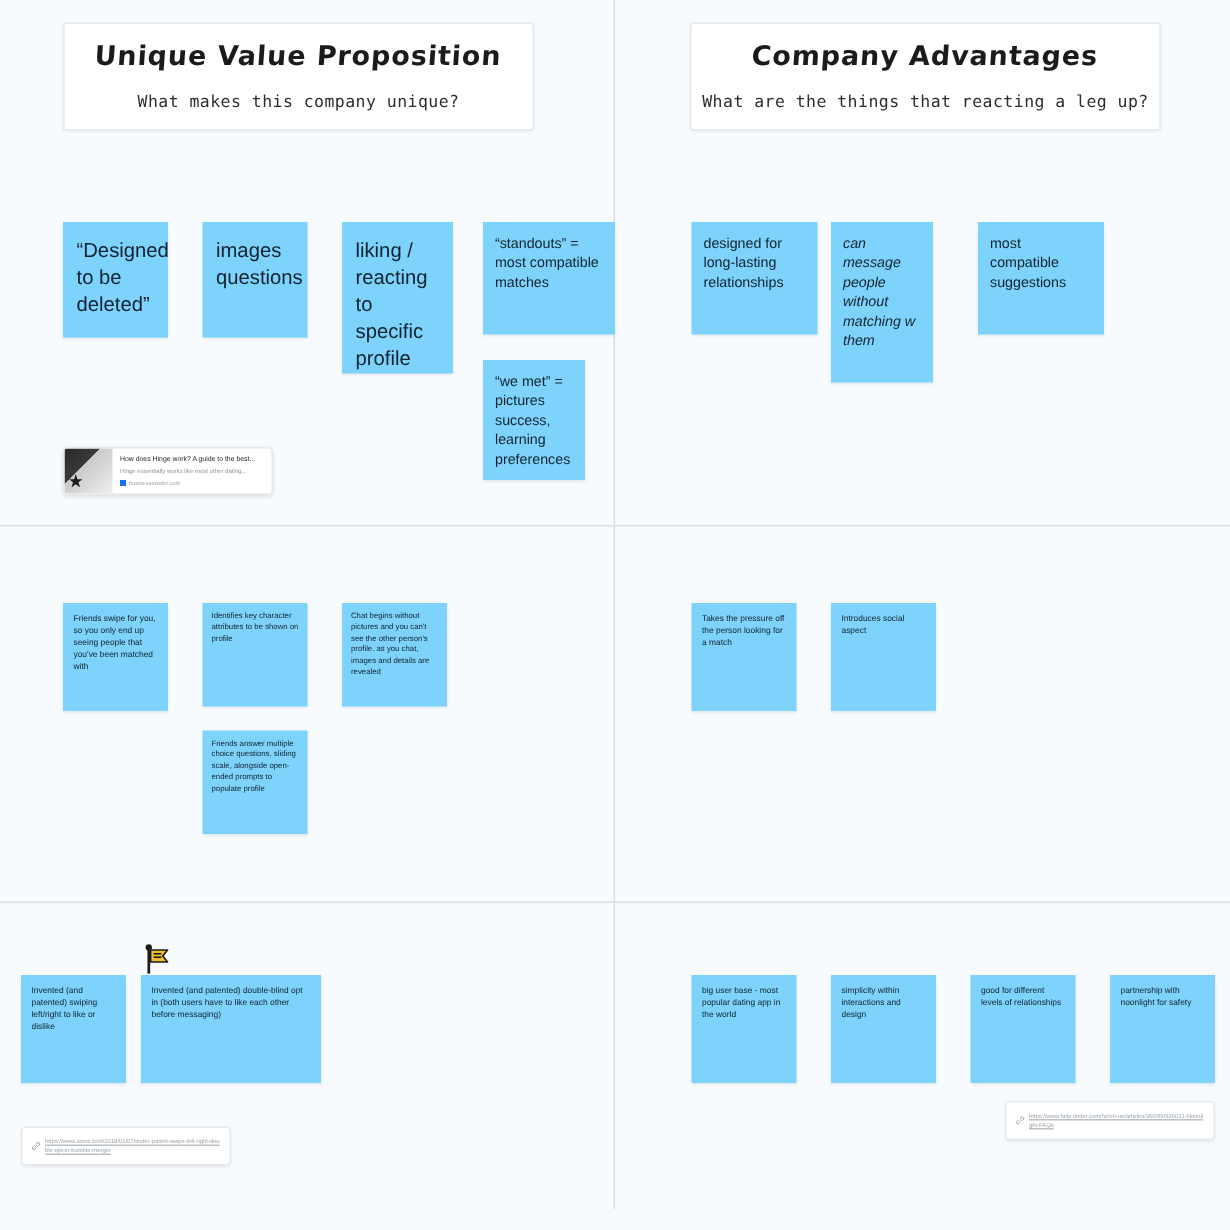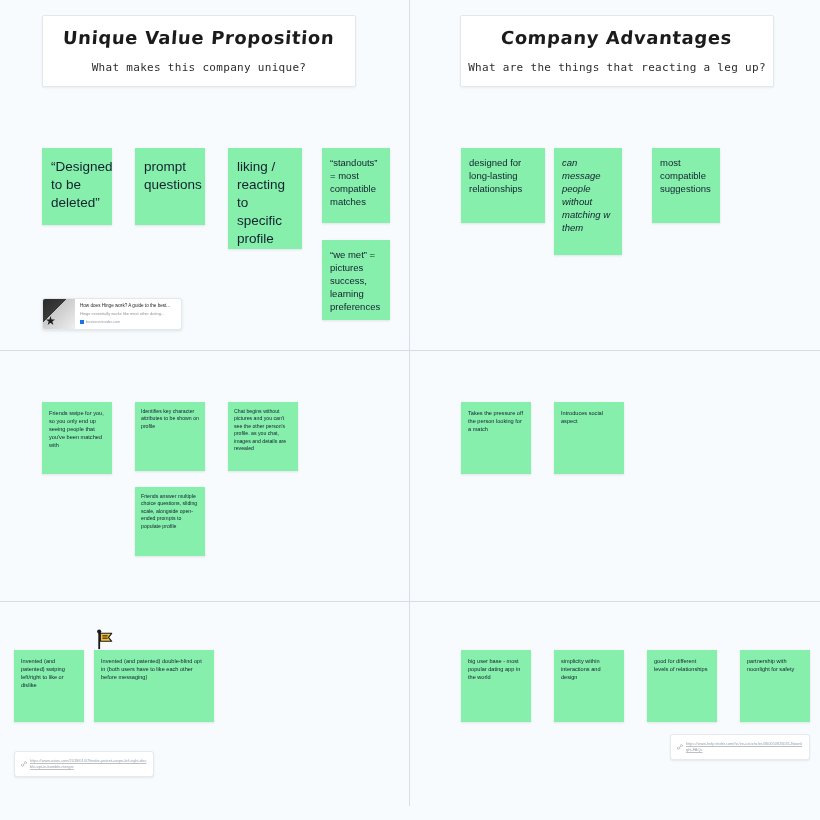--- a/index.html
+++ b/index.html
@@ -29,21 +29,21 @@
     letter-spacing:.6px;line-height:1.1;
     transform:skewX(-4deg);
   }
   .hdr-sub{
     font-family:"DejaVu Sans Mono","Liberation Mono",monospace;
     font-size:11px;color:#2d2d2d;margin-top:13px;letter-spacing:.3px;
   }
 
   
   .note{
-    position:absolute;background:#86efac;box-sizing:border-box;
+    position:absolute;background:#7dd3fc;box-sizing:border-box;
     color:#12212e;overflow:hidden;
     box-shadow:0 1px 2px rgba(40,70,95,.13);
   }
   .note span{display:block;}
   .note.big   {font-size:13.5px;line-height:18px;padding:10px 9px;}
   .note.mid   {font-size:9.5px; line-height:13px;padding:8px 8px;}
   .note.small {font-size:5.6px; line-height:8px; padding:7px 7px;}
   .note.tiny  {font-size:5.2px; line-height:7.4px;padding:6px 6px;}
 
   
@@ -107,26 +107,26 @@
 
   <div class="hdr" style="left:460px;top:15px;width:314px;height:72px;">
     <div class="hdr-title">Company Advantages</div>
     <div class="hdr-sub">What are the things that reacting a leg up?</div>
   </div>
 
   <div class="note big" style="left:42px;top:148px;width:70px;height:77px;">
     <span>“Designed to be deleted”</span>
   </div>
   <div class="note big" style="left:135px;top:148px;width:70px;height:77px;">
-    <span>prompt questions</span>
+    <span>images questions</span>
   </div>
   <div class="note big" style="left:228px;top:148px;width:74px;height:101px;">
     <span>liking / reacting to specific profile parts</span>
   </div>
-  <div class="note mid" style="left:322px;top:148px;width:68px;height:75px;">
+  <div class="note mid" style="left:322px;top:148px;width:88px;height:75px;">
     <span>“standouts” = most compatible matches</span>
   </div>
   <div class="note mid" style="left:322px;top:240px;width:68px;height:80px;">
     <span>“we met” = pictures success, learning preferences</span>
   </div>
 
   <div class="linkcard" style="left:42px;top:298px;width:140px;height:32px;">
     <div class="linkcard-thumb"></div>
     <div class="linkcard-body">
       <div class="lc-title">How does Hinge work? A guide to the best...</div>
@@ -137,21 +137,21 @@
       </div>
     </div>
   </div>
 
   <div class="note mid" style="left:461px;top:148px;width:84px;height:75px;">
     <span>designed for long-lasting relationships</span>
   </div>
   <div class="note mid" style="left:554px;top:148px;width:68px;height:107px;font-style:italic;">
     <span>can message people without matching w them</span>
   </div>
-  <div class="note mid" style="left:652px;top:148px;width:68px;height:75px;">
+  <div class="note mid" style="left:652px;top:148px;width:84px;height:75px;">
     <span>most compatible suggestions</span>
   </div>
 
   <div class="note small" style="left:42px;top:402px;width:70px;height:72px;">
     <span>Friends swipe for you, so you only end up seeing people that you've been matched with</span>
   </div>
   <div class="note tiny" style="left:135px;top:402px;width:70px;height:69px;">
     <span>Identifies key character attributes to be shown on profile</span>
   </div>
   <div class="note tiny" style="left:228px;top:402px;width:70px;height:69px;">

